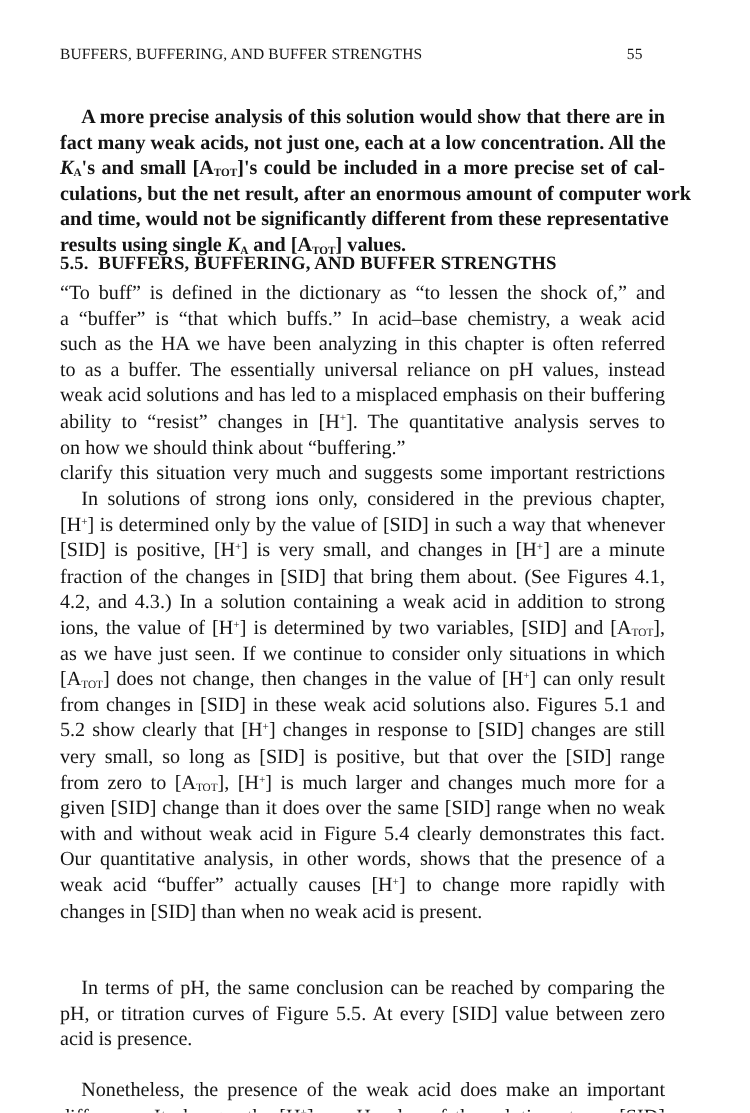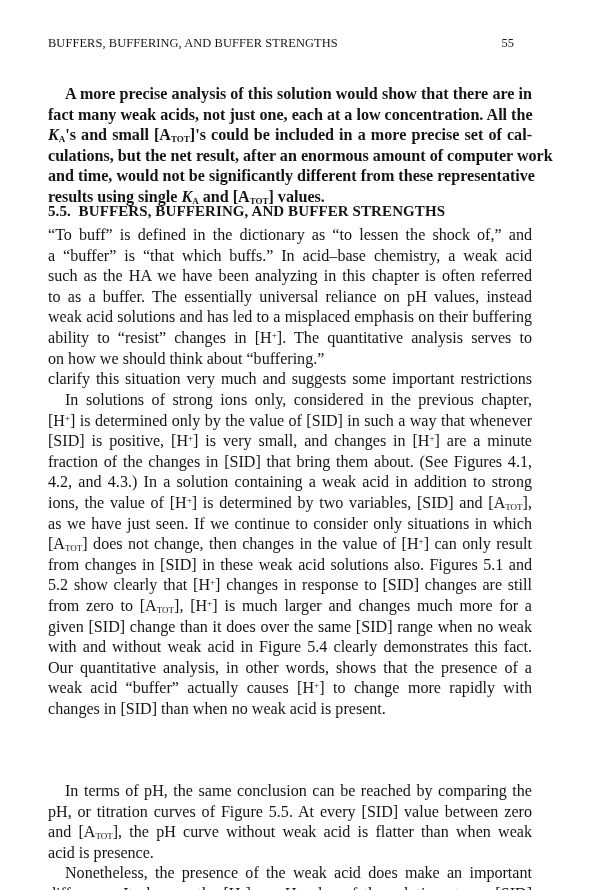--- a/index.html
+++ b/index.html
@@ -55,29 +55,29 @@
     <span class="line indent">In solutions of strong ions only, considered in the previous chapter,</span>
     <span class="line">[H<sup>+</sup>] is determined only by the value of [SID] in such a way that whenever</span>
     <span class="line">[SID] is positive, [H<sup>+</sup>] is very small, and changes in [H<sup>+</sup>] are a minute</span>
     <span class="line">fraction of the changes in [SID] that bring them about. (See Figures 4.1,</span>
     <span class="line">4.2, and 4.3.) In a solution containing a weak acid in addition to strong</span>
     <span class="line">ions, the value of [H<sup>+</sup>] is determined by two variables, [SID] and [A<sub>TOT</sub>],</span>
     <span class="line">as we have just seen. If we continue to consider only situations in which</span>
     <span class="line">[A<sub>TOT</sub>] does not change, then changes in the value of [H<sup>+</sup>] can only result</span>
     <span class="line">from changes in [SID] in these weak acid solutions also. Figures 5.1 and</span>
     <span class="line">5.2 show clearly that [H<sup>+</sup>] changes in response to [SID] changes are still</span>
+    <span class="line">very small, so long as [SID] is positive, but that over the [SID] range</span>
     <span class="line">from zero to [A<sub>TOT</sub>], [H<sup>+</sup>] is much larger and changes much more for a</span>
     <span class="line">given [SID] change than it does over the same [SID] range when no weak</span>
     <span class="line">with and without weak acid in Figure 5.4 clearly demonstrates this fact.</span>
     <span class="line">Our quantitative analysis, in other words, shows that the presence of a</span>
     <span class="line">weak acid “buffer” actually causes [H<sup>+</sup>] to change more rapidly with</span>
     <span class="line last">changes in [SID] than when no weak acid is present.</span>
   </div>
 <div class="body" style="top:781px; top:781px;">
     <span class="line indent">In terms of pH, the same conclusion can be reached by comparing the</span>
     <span class="line">pH, or titration curves of Figure 5.5. At every [SID] value between zero</span>
-    <span class="line">and [A<sub>TOT</sub>], the pH curve without weak acid is flatter than when weak</span>
     <span class="line last">acid is presence.</span>
   </div>
 <div class="body" style="top:863px;">
     <span class="line indent">Nonetheless, the presence of the weak acid does make an important</span>
     <span class="line">difference. It changes the [H<sup>+</sup>] or pH value of the solution at any [SID]</span>
   </div>
 
 </body></html>

